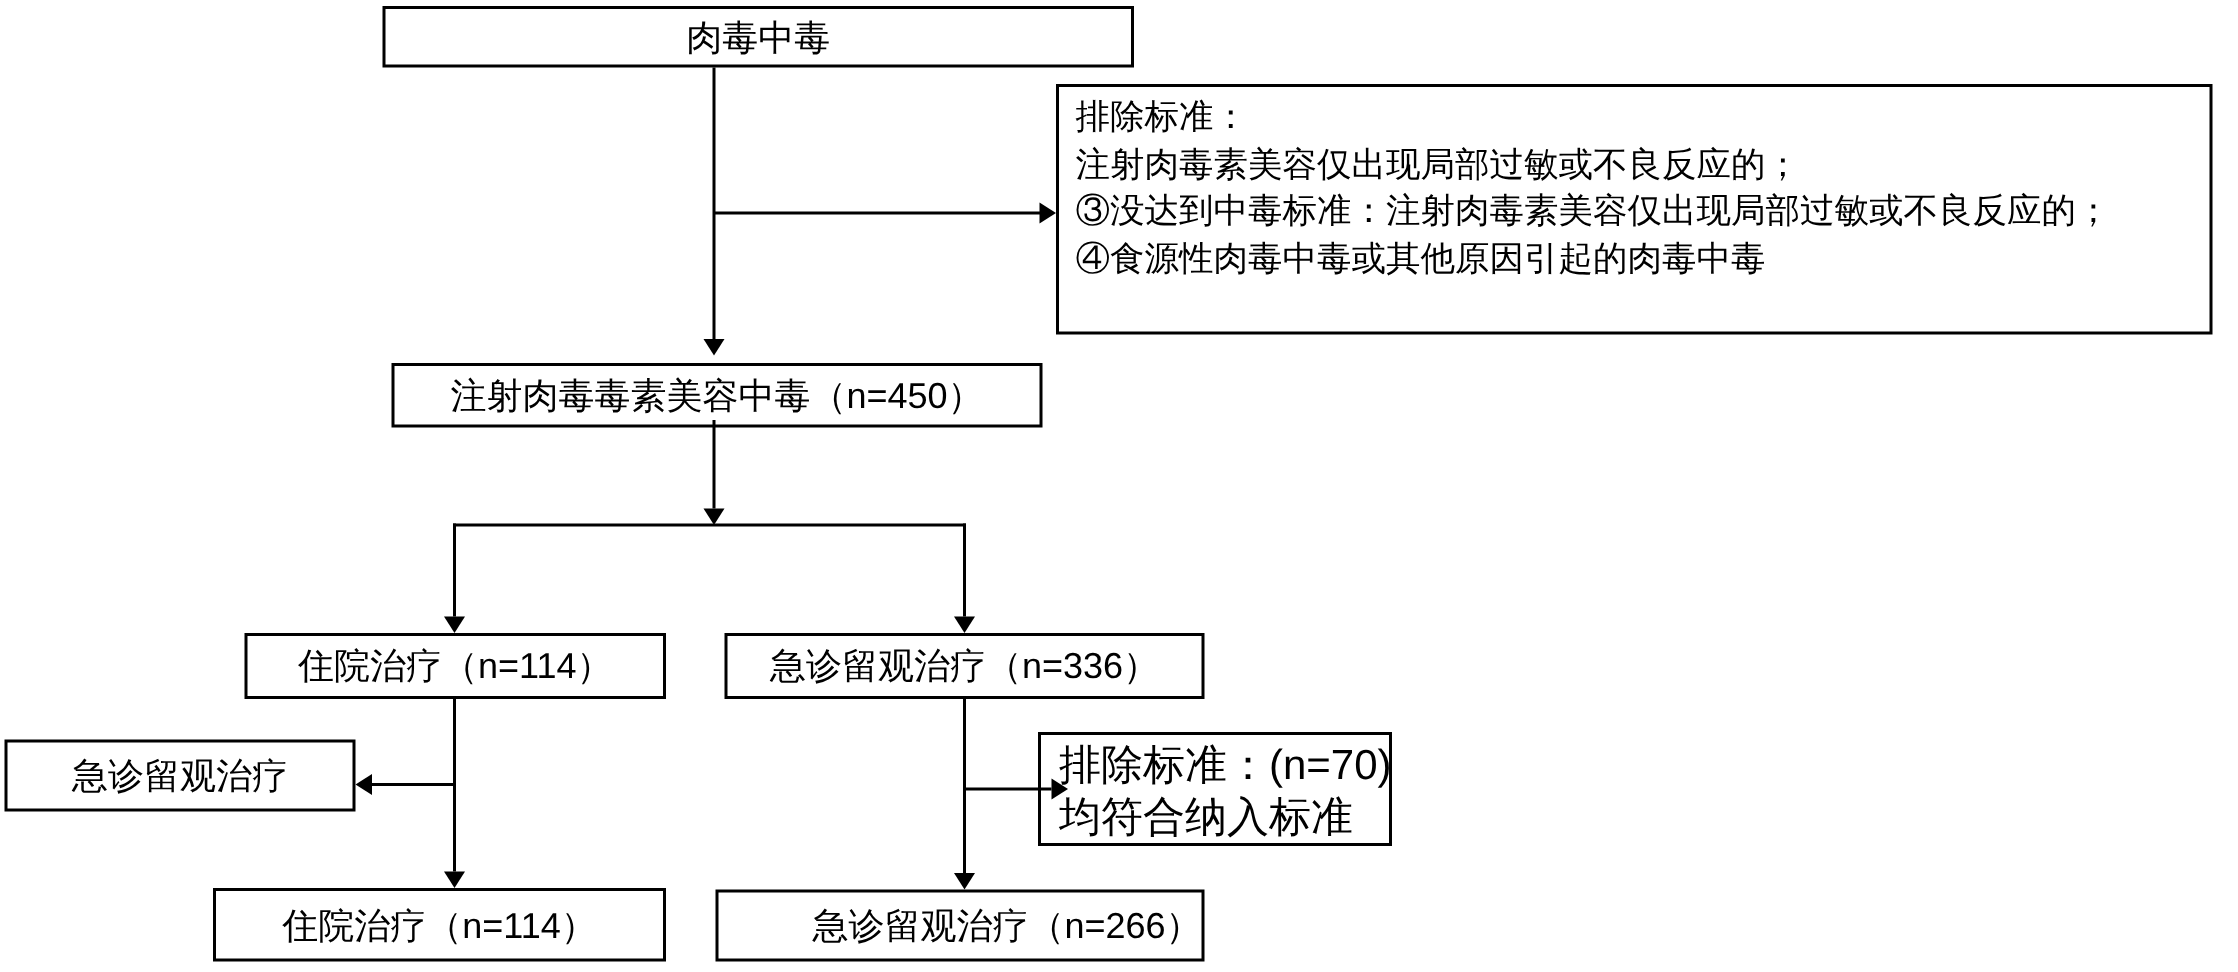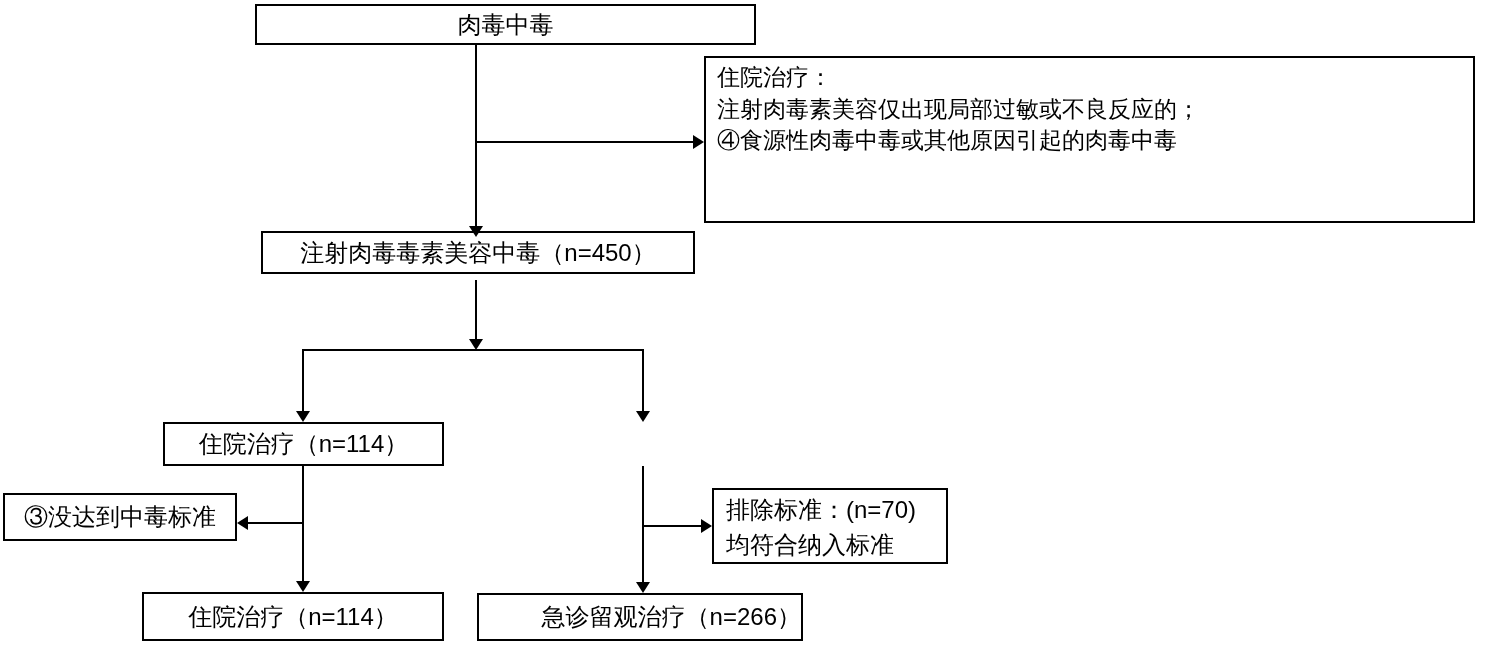--- a/index.html
+++ b/index.html
@@ -28,25 +28,25 @@
     color: #000000;
     white-space: nowrap;
   }
   .node.text-left {
     display: block;
     text-align: left;
   }
   
   #box-root       { left: 255px; top: 4px;   width: 501px; height: 41px; }
   #box-exclusion  { left: 704px; top: 56px;  width: 771px; height: 167px; padding: 4px 11px; font-size: 23px; line-height: 31.5px; }
-  #box-cosmetic   { left: 261px; top: 231px; width: 434px; height: 43px; }
+  #box-cosmetic   { left: 261px; top: 242px; width: 434px; height: 43px; }
   #box-inpatient1 { left: 163px; top: 422px; width: 281px; height: 44px; }
   #box-emergency1 { left: 483px; top: 422px; width: 320px; height: 44px; }
   #box-inclusion  { left: 3px;   top: 493px; width: 234px; height: 48px; }
-  #box-exclusion70{ left: 712px; top: 488px; width: 236px; height: 76px; padding: 2px 12px; font-size: 24px; line-height: 35px; }
+  #box-exclusion70{ left: 692px; top: 488px; width: 236px; height: 76px; padding: 2px 12px; font-size: 28px; line-height: 35px; }
   #box-inpatient2 { left: 142px; top: 592px; width: 302px; height: 49px; }
   #box-emergency2 { left: 477px; top: 593px; width: 326px; height: 48px; justify-content: flex-end; }
   .block-line { display: block; }
 
   
   .v-line, .h-line {
     position: absolute;
     background: #000000;
   }
   .arrow-down, .arrow-left, .arrow-right {
@@ -73,36 +73,40 @@
 </head>
 <body>
 
 <div id="canvas">
 
   <div class="node" id="box-root">
     <span>肉毒中毒</span>
   </div>
 
   <div class="node text-left" id="box-exclusion">
-    <span class="block-line">住院治疗：</span>
+    <span class="block-line">排除标准：</span>
     <span class="block-line">注射肉毒素美容仅出现局部过敏或不良反应的；</span>
+    <span class="block-line">③没达到中毒标准：注射肉毒素美容仅出现局部过敏或不良反应的；</span>
     <span class="block-line">④食源性肉毒中毒或其他原因引起的肉毒中毒</span>
   </div>
 
   <div class="node" id="box-cosmetic">
     <span>注射肉毒毒素美容中毒（n=450）</span>
   </div>
 
   <div class="node" id="box-inpatient1">
     <span>住院治疗（n=114）</span>
   </div>
 
+  <div class="node" id="box-emergency1">
+    <span>急诊留观治疗（n=336）</span>
+  </div>
 
   <div class="node" id="box-inclusion">
-    <span>③没达到中毒标准</span>
+    <span>急诊留观治疗</span>
   </div>
 
   <div class="node text-left" id="box-exclusion70">
     <span class="block-line">排除标准：(n=70)</span>
     <span class="block-line">均符合纳入标准</span>
   </div>
 
   <div class="node" id="box-inpatient2">
     <span>住院治疗（n=114）</span>
   </div>

